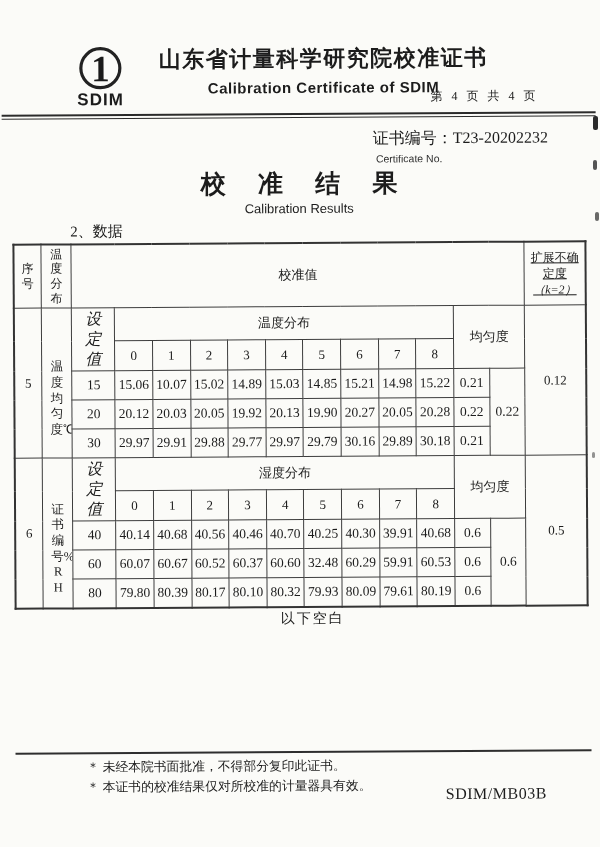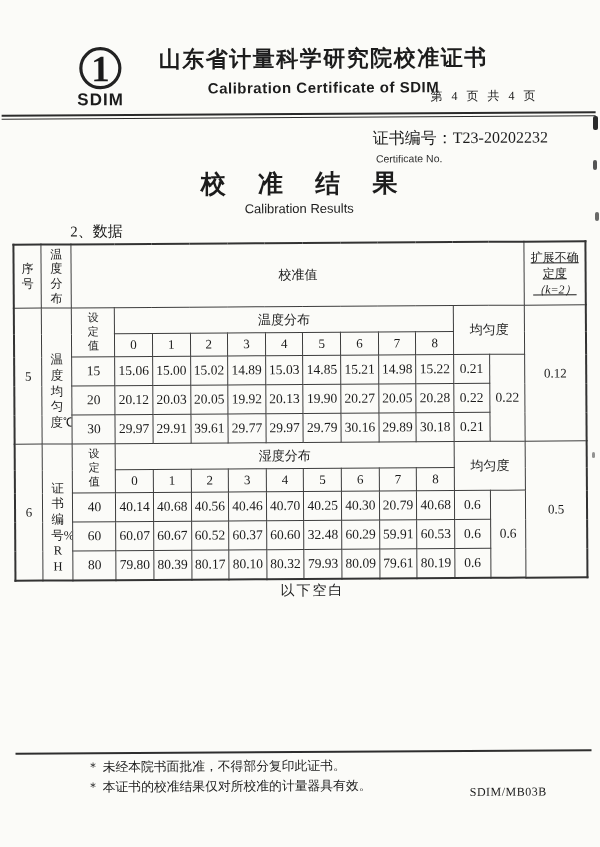--- a/index.html
+++ b/index.html
@@ -25,32 +25,32 @@
   
   .result-title{text-align:center;font-size:25px;font-weight:bold;letter-spacing:13px;text-indent:13px;margin-top:2px;}
   .result-sub{text-align:center;font-family:"Liberation Sans",sans-serif;font-size:13px;margin-top:1px;}
   .section-label{margin:5px 0 2px 71px;font-size:15px;}
   
   table{border-collapse:collapse;table-layout:fixed;width:574px;margin-left:13px;border:2px solid #333;}
   td{border:1px solid #3d3d3d;text-align:center;vertical-align:middle;padding:1px 2px;font-size:13px;overflow:hidden;}
   .vspan{display:inline-block;width:1.08em;word-break:break-all;line-height:1.3;vertical-align:middle;}
   .r1 td{height:60px;}
   .r1 .vspan{font-size:12px;line-height:1.22;}
-  .set-label{font-size:11px;line-height:1.25;}
+  .set-label{font-size:16px;line-height:1.25;font-style:italic;}
   .item-label{font-size:12.5px;line-height:1.25;margin-top:32px;}
   .r-dist td{height:23px;}
   .r-pts td{height:20px;}
   .r-data td{height:26px;font-size:13.5px;}
   .unc-head{font-size:12px;line-height:1.35;text-decoration:underline;}
   .k-line{display:block;font-style:italic;}
   .below-blank{text-align:center;font-size:14px;letter-spacing:2px;margin-top:2px;padding-left:22px;}
   
   .footer-line{position:absolute;left:13px;right:11px;top:751px;border-top:2px solid #2e2e2e;}
   .notes{position:absolute;left:84px;top:757px;font-size:12.8px;line-height:1.55;}
-  .doc-code{position:absolute;right:56px;top:786px;font-size:12px;letter-spacing:.5px;}
+  .doc-code{position:absolute;right:56px;top:786px;font-size:16px;letter-spacing:.5px;}
   
   .speck{position:absolute;background:#2b2b2b;border-radius:2px;}
   .sp1{right:2px;top:116px;width:5px;height:14px;}
   .sp2{right:3px;top:160px;width:4px;height:10px;opacity:.8;}
   .sp3{right:1px;top:212px;width:4px;height:9px;opacity:.7;}
   .sp4{right:5px;top:452px;width:3px;height:6px;opacity:.5;}
 </style>
 </head>
 <body>
 
@@ -120,21 +120,21 @@
       <td>3</td>
       <td>4</td>
       <td>5</td>
       <td>6</td>
       <td>7</td>
       <td>8</td>
     </tr>
     <tr class="r-data">
       <td>15</td>
       <td>15.06</td>
-      <td>15.00</td>
+      <td>10.07</td>
       <td>15.02</td>
       <td>14.89</td>
       <td>15.03</td>
       <td>14.85</td>
       <td>15.21</td>
       <td>14.98</td>
       <td>15.22</td>
       <td>0.21</td>
       <td rowspan="3">0.22</td>
     </tr>
@@ -148,21 +148,21 @@
       <td>19.90</td>
       <td>20.27</td>
       <td>20.05</td>
       <td>20.28</td>
       <td>0.22</td>
     </tr>
     <tr class="r-data">
       <td>30</td>
       <td>29.97</td>
       <td>29.91</td>
-      <td>39.61</td>
+      <td>29.88</td>
       <td>29.77</td>
       <td>29.97</td>
       <td>29.79</td>
       <td>30.16</td>
       <td>29.89</td>
       <td>30.18</td>
       <td>0.21</td>
     </tr>
 
     <tr class="r-dist">
@@ -186,21 +186,21 @@
     </tr>
     <tr class="r-data">
       <td>40</td>
       <td>40.14</td>
       <td>40.68</td>
       <td>40.56</td>
       <td>40.46</td>
       <td>40.70</td>
       <td>40.25</td>
       <td>40.30</td>
-      <td>20.79</td>
+      <td>39.91</td>
       <td>40.68</td>
       <td>0.6</td>
       <td rowspan="3">0.6</td>
     </tr>
     <tr class="r-data">
       <td>60</td>
       <td>60.07</td>
       <td>60.67</td>
       <td>60.52</td>
       <td>60.37</td>

